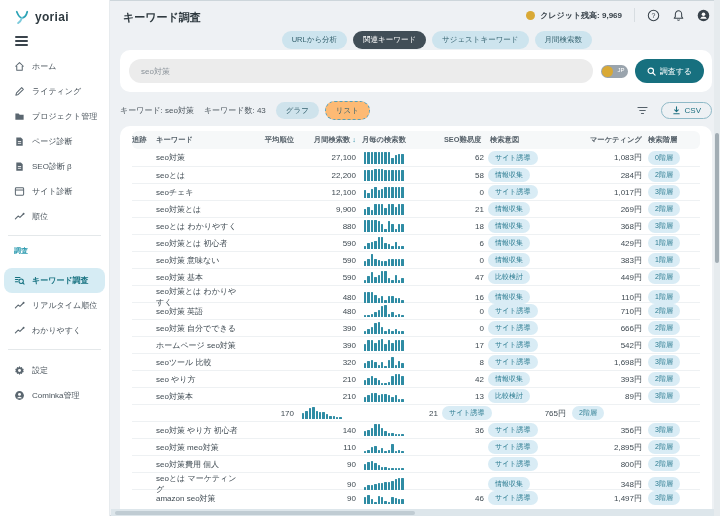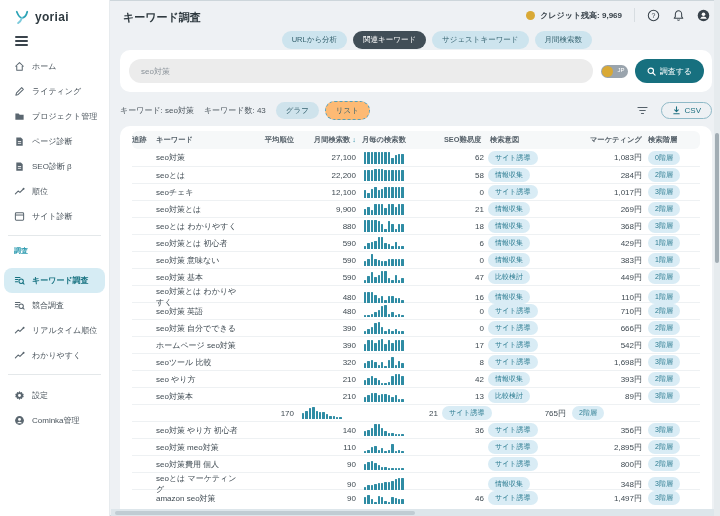--- a/index.html
+++ b/index.html
@@ -141,62 +141,50 @@
             <svg viewBox="0 0 12 12">
               <path d="M2.5 1.5 H7.5 L9.5 3.5 V10.5 H2.5 Z" fill="currentColor"></path>
               <path d="M4.2 6 H7.8 M4.2 8 H7.8" stroke="#ffffff" stroke-width="0.9"></path>
             </svg>
           </span>
           <span>SEO診断 β</span>
         </div>
         <div class="side-item">
           <span class="sicon">
             <svg viewBox="0 0 12 12">
+              <rect x="1.5" y="2" width="9" height="8" rx="1" fill="none" stroke="currentColor" stroke-width="1.1"></rect>
+              <line x1="1.5" y1="4.4" x2="10.5" y2="4.4" stroke="currentColor" stroke-width="1.1"></line>
+            </svg>
+          </span>
+          <span>サイト診断</span>
+        </div>
+        <div class="side-item">
+          <span class="sicon">
+            <svg viewBox="0 0 12 12">
               <path d="M1.5 8.5 L4.5 5.5 L6.5 7 L10.5 3" fill="none" stroke="currentColor" stroke-width="1.2" stroke-linecap="round" stroke-linejoin="round"></path>
               <circle cx="10.5" cy="3" r="1" fill="currentColor"></circle>
             </svg>
           </span>
           <span>順位</span>
-        </div>
-        <div class="side-item">
-          <span class="sicon">
-            <svg viewBox="0 0 12 12">
-              <rect x="1.5" y="2" width="9" height="8" rx="1" fill="none" stroke="currentColor" stroke-width="1.1"></rect>
-              <line x1="1.5" y1="4.4" x2="10.5" y2="4.4" stroke="currentColor" stroke-width="1.1"></line>
-            </svg>
-          </span>
-          <span>サイト診断</span>
         </div>
       </div>
     <div class="side-divider"></div>
     <div class="side-section">調査</div>
     <div class="side-list" id="menu2">
         <div class="side-item active">
           <span class="sicon">
             <svg viewBox="0 0 12 12">
               <line x1="1.5" y1="2.6" x2="6.5" y2="2.6" stroke="currentColor" stroke-width="1.1" stroke-linecap="round"></line>
               <line x1="1.5" y1="5" x2="4.5" y2="5" stroke="currentColor" stroke-width="1.1" stroke-linecap="round"></line>
               <line x1="1.5" y1="7.4" x2="4" y2="7.4" stroke="currentColor" stroke-width="1.1" stroke-linecap="round"></line>
               <circle cx="7.8" cy="6.8" r="2.4" fill="none" stroke="currentColor" stroke-width="1.1"></circle>
               <line x1="9.6" y1="8.6" x2="11" y2="10" stroke="currentColor" stroke-width="1.1" stroke-linecap="round"></line>
             </svg>
           </span>
           <span>キーワード調査</span>
-        </div>
-        <div class="side-item">
-          <span class="sicon">
-            <svg viewBox="0 0 12 12">
-              <line x1="1.5" y1="2.6" x2="6.5" y2="2.6" stroke="currentColor" stroke-width="1.1" stroke-linecap="round"></line>
-              <line x1="1.5" y1="5" x2="4.5" y2="5" stroke="currentColor" stroke-width="1.1" stroke-linecap="round"></line>
-              <line x1="1.5" y1="7.4" x2="4" y2="7.4" stroke="currentColor" stroke-width="1.1" stroke-linecap="round"></line>
-              <circle cx="7.8" cy="6.8" r="2.4" fill="none" stroke="currentColor" stroke-width="1.1"></circle>
-              <line x1="9.6" y1="8.6" x2="11" y2="10" stroke="currentColor" stroke-width="1.1" stroke-linecap="round"></line>
-            </svg>
-          </span>
-          <span>競合調査</span>
         </div>
         <div class="side-item">
           <span class="sicon">
             <svg viewBox="0 0 12 12">
               <path d="M1.5 8.5 L4.5 5.5 L6.5 7 L10.5 3" fill="none" stroke="currentColor" stroke-width="1.2" stroke-linecap="round" stroke-linejoin="round"></path>
               <circle cx="10.5" cy="3" r="1" fill="currentColor"></circle>
             </svg>
           </span>
           <span>リアルタイム順位</span>
         </div>

